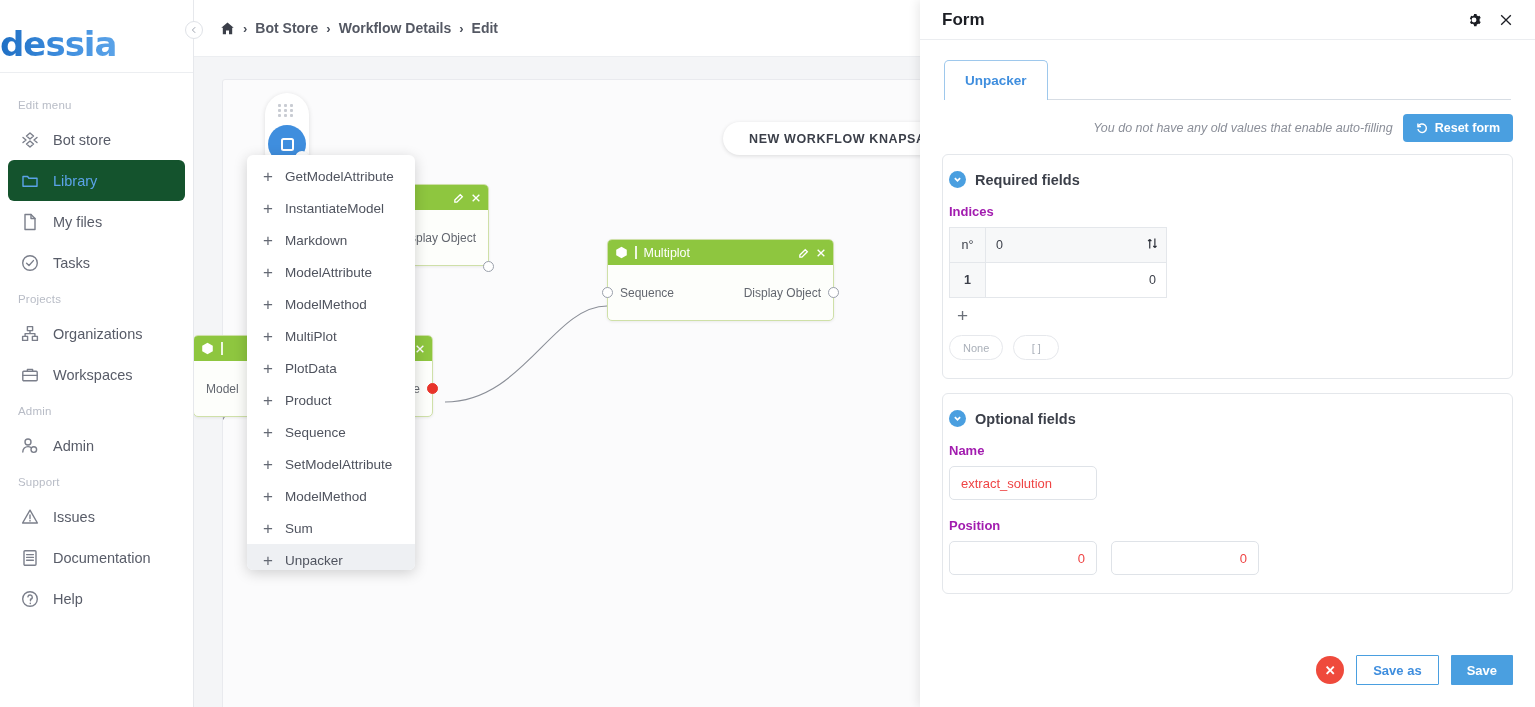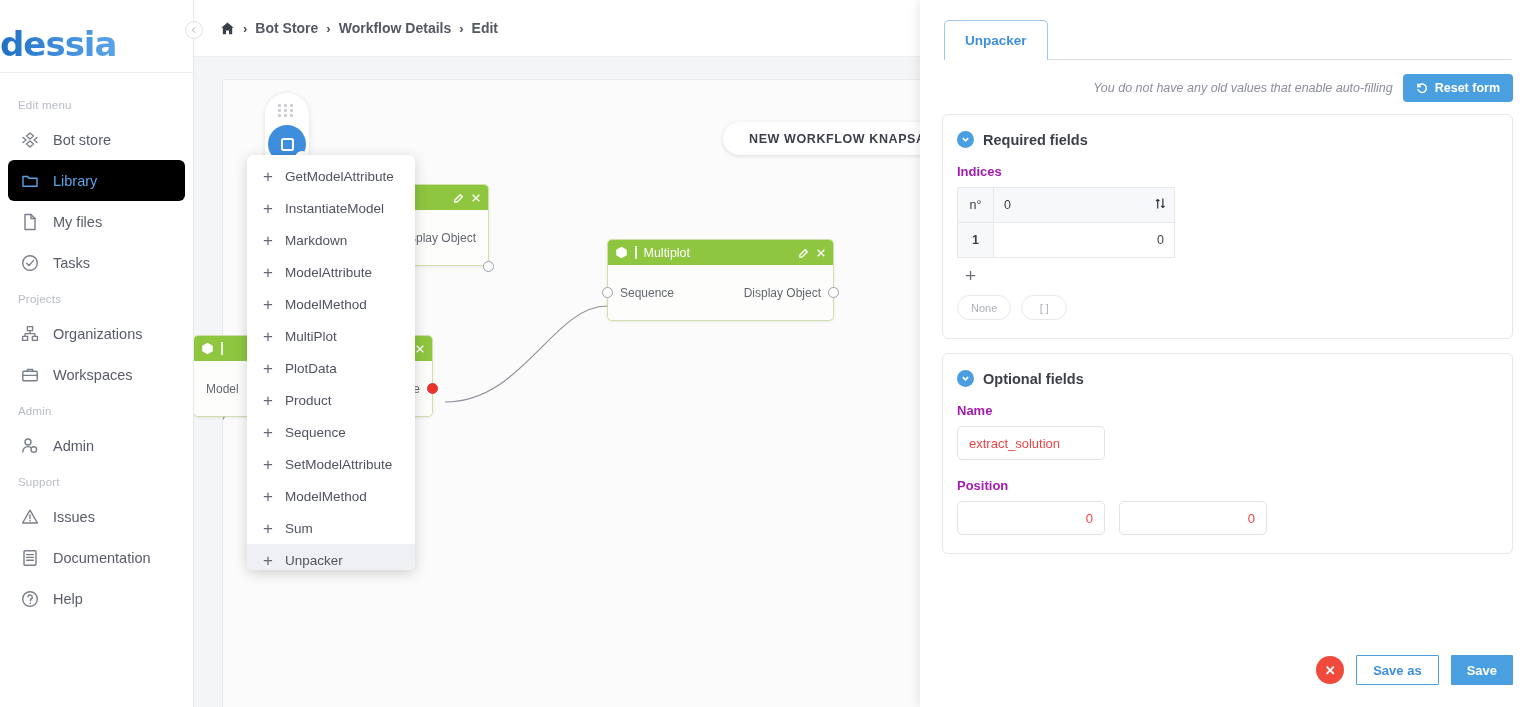--- a/index.html
+++ b/index.html
@@ -33,21 +33,21 @@
   .nav-group-label {
     font-size: 11.5px; color: #b8bcc6; padding: 10px 0 8px 18px; letter-spacing: .2px;
   }
   .nav-item {
     display: flex; align-items: center; gap: 14px;
     height: 41px; margin: 0 8px; padding-left: 12px;
     border-radius: 6px; color: #585c68; font-size: 14.5px; cursor: pointer;
   }
   .nav-item .ic { width: 19px; height: 19px; display: flex; align-items: center; justify-content: center; flex: none; }
   .nav-item .ic svg { width: 18px; height: 18px; stroke: #7b7f8b; fill: none; stroke-width: 1.4; }
-  .nav-item.active { background: #000000; color: #5ba3e8; }
+  .nav-item.active { background: #14532d; color: #5ba3e8; }
   .nav-item.active .ic svg { stroke: #5ba3e8; }
 
   
   #collapse-btn {
     position: absolute; left: 185px; top: 21px; width: 18px; height: 18px;
     border-radius: 50%; background: #fff; border: 1px solid #dfe2e7;
     display: flex; align-items: center; justify-content: center;
     font-size: 9px; color: #9aa0ab; z-index: 40; cursor: pointer;
   }
 
@@ -178,21 +178,21 @@
   #reset-btn {
     height: 28px; background: #4a9fe0; color: #fff; border-radius: 4px;
     display: flex; align-items: center; gap: 7px; padding: 0 13px;
     font-size: 12.5px; font-weight: 700; cursor: pointer; border: none;
     font-family: "Liberation Sans", sans-serif;
   }
   #reset-btn svg { width: 12px; height: 12px; stroke: #fff; fill: none; stroke-width: 1.7; }
 
   #form-body { flex: 1; overflow: hidden; padding: 12px 22px 0 22px; }
   .card {
-    border: 1px solid #e4e7eb; border-radius: 6px; padding: 16px 14px 18px 14px;
+    border: 1px solid #e4e7eb; border-radius: 6px; padding: 16px 14px 18px 6px;
     margin-bottom: 14px;
   }
   .card-head { display: flex; align-items: center; gap: 9px; margin-bottom: 16px; }
   .chev-circle {
     width: 17px; height: 17px; border-radius: 50%; background: #4a9fe0;
     display: flex; align-items: center; justify-content: center; flex: none; cursor: pointer;
   }
   .chev-circle svg { width: 9px; height: 9px; stroke: #fff; fill: none; stroke-width: 2.4; }
   .card-title { font-size: 14.5px; font-weight: 700; color: #3b3f49; }
 
@@ -533,20 +533,35 @@
     </div>
     <div class="menu-item sel">
       <span class="plus">+</span>
       <span>Unpacker</span>
     </div>
   </div>
 <div id="menu-scrollbar"></div>
 
 <div id="form-panel">
 
+  <div id="form-header">
+    <div class="title">Form</div>
+    <div class="hicons">
+      <span>
+        <svg viewBox="0 0 16 16">
+            <path d="M8 5.2a2.8 2.8 0 1 0 0 5.6 2.8 2.8 0 0 0 0-5.6zm6.4 4.1 1.3 1-1.4 2.4-1.6-.5a6 6 0 0 1-1.5.9L10.9 15H8.1l-.3-1.9a6 6 0 0 1-1.5-.9l-1.6.5L3.3 10.3l1.3-1a6 6 0 0 1 0-1.7l-1.3-1L4.7 3.2l1.6.5a6 6 0 0 1 1.5-.9L8.1 1h2.8l.3 1.8a6 6 0 0 1 1.5.9l1.6-.5 1.4 2.4-1.3 1a6 6 0 0 1 0 1.7z"></path>
+          </svg>
+      </span>
+      <span>
+        <svg viewBox="0 0 16 16">
+            <path d="M2.5 2.5 L13.5 13.5 M13.5 2.5 L2.5 13.5" stroke="#1c1e24" stroke-width="1.5" fill="none"></path>
+          </svg>
+      </span>
+    </div>
+  </div>
 
   <div id="tabs">
     <div class="tab">Unpacker</div>
   </div>
 
   <div id="autofill-row">
     <div id="autofill-note">You do not have any old values that enable auto-filling</div>
     <button id="reset-btn">
       <svg viewBox="0 0 14 14">
         <path d="M2.5 5.2 A5 5 0 1 1 2.2 8.4"></path>

